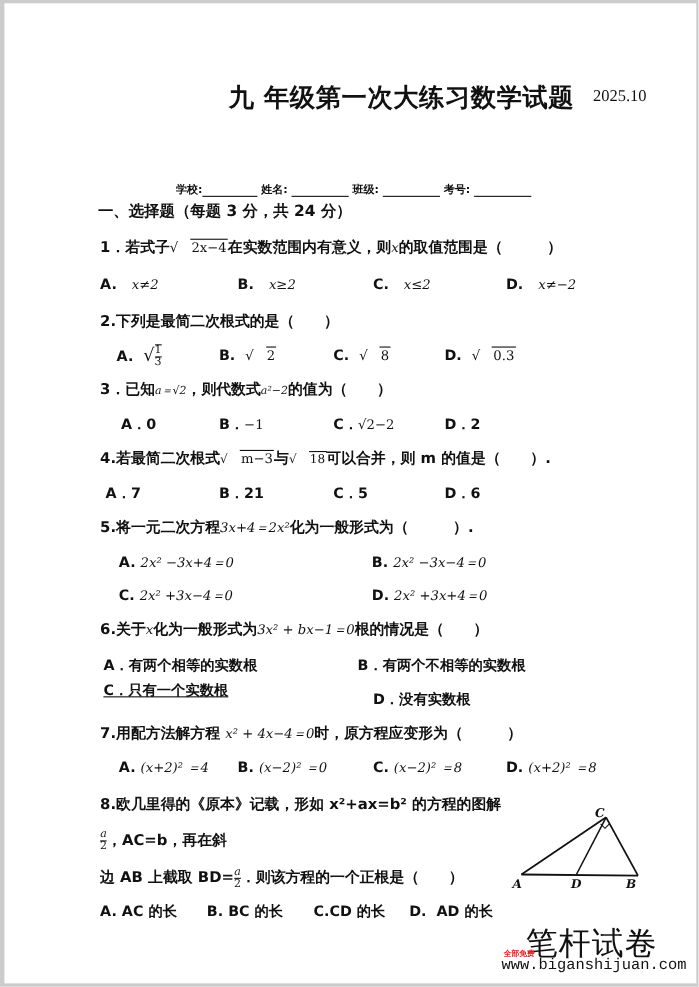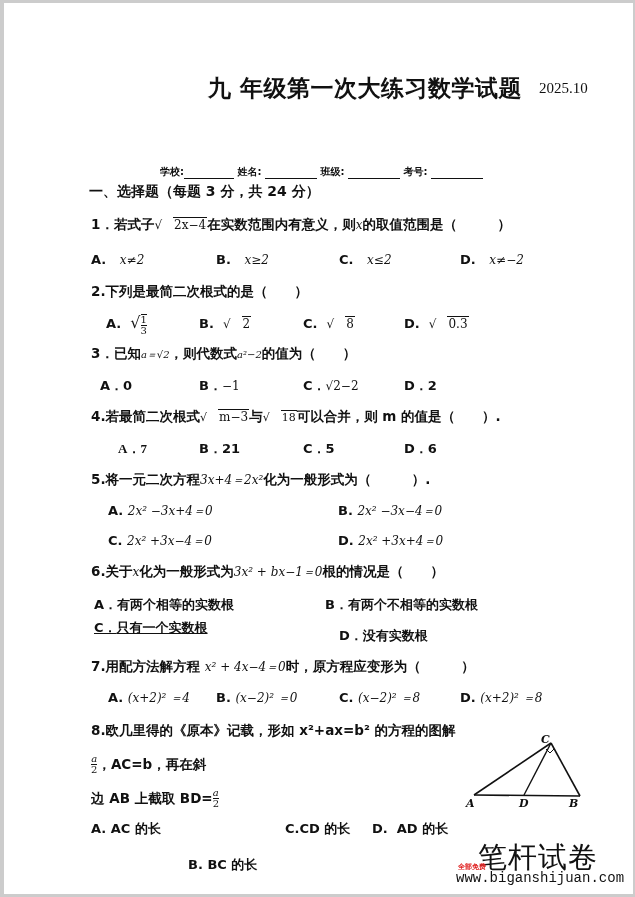--- a/index.html
+++ b/index.html
@@ -50,27 +50,27 @@
 <div class="abs opt" style="left:339px;top:252px;"><span>C.</span>&nbsp;&nbsp;&nbsp;<span class="m">x≤2</span></div>
 <div class="abs opt" style="left:460px;top:252px;"><span>D.</span>&nbsp;&nbsp;&nbsp;<span class="m">x≠−2</span></div>
 
 <div class="abs q" style="left:91px;top:283px;"><span>2.</span><span>下列是最简二次根式的是（　　）</span></div>
 <div class="abs opt" style="left:106px;top:313px;"><span>A.</span>&nbsp;&nbsp;<span class="mn" style="font-size:16px;">√</span><span class="frac mn" style="border-top:1px solid #111;"><span class="num">1</span><span>3</span></span></div>
 <div class="abs opt" style="left:199px;top:316px;text-align:center;"><span>B.</span>&nbsp;&nbsp;<span class="sqrt mn">√<span class="rad">2</span></span></div>
 <div class="abs opt" style="left:303px;top:316px;"><span>C.</span>&nbsp;&nbsp;<span class="sqrt mn">√<span class="rad">8</span></span></div>
 <div class="abs opt" style="left:404px;top:316px;"><span>D.</span>&nbsp;&nbsp;<span class="sqrt mn">√<span class="rad">0.3</span></span></div>
 
 <div class="abs q" style="left:91px;top:345px;"><span>3．</span><span>已知</span><span class="m" style="font-size:10px">a＝√2</span><span>，则代数式</span><span class="m" style="font-size:10px">a²−2</span><span>的值为（　　）</span></div>
-<div class="abs opt" style="left:100px;top:377px;"><span>A．</span><span>0</span></div>
+<div class="abs opt" style="left:110px;top:377px;"><span>A．</span><span>0</span></div>
 <div class="abs opt" style="left:199px;top:377px;"><span>B．</span><span class="mn">−1</span></div>
 <div class="abs opt" style="left:303px;top:377px;"><span>C．</span><span class="mn">√2−2</span></div>
 <div class="abs opt" style="left:404px;top:377px;"><span>D．</span><span>2</span></div>
 
 <div class="abs q" style="left:91px;top:408px;"><span>4.</span><span>若最简二次根式</span><span class="sqrt mn" style="font-size:11px">√<span class="rad m">m−3</span></span><span>与</span><span class="sqrt mn" style="font-size:11px">√<span class="rad">18</span></span><span>可以合并，则 m 的值是（　　）.</span></div>
-<div class="abs opt" style="left:118px;top:440px;font-family:Liberation Serif, serif;"><span>A．</span><span>7</span></div>
+<div class="abs opt" style="left:96px;top:440px;"><span>A．</span><span>7</span></div>
 <div class="abs opt" style="left:199px;top:440px;"><span>B．</span><span>21</span></div>
 <div class="abs opt" style="left:303px;top:440px;"><span>C．</span><span>5</span></div>
 <div class="abs opt" style="left:404px;top:440px;"><span>D．</span><span>6</span></div>
 
 <div class="abs q" style="left:91px;top:471px;"><span>5.</span><span>将一元二次方程</span><span class="m">3x+4＝2x²</span><span>化为一般形式为（　　　）.</span></div>
 <div class="abs opt" style="left:108px;top:503px;"><span>A.</span> <span class="m">2x² −3x+4＝0</span></div>
 <div class="abs opt" style="left:338px;top:503px;"><span>B.</span> <span class="m">2x² −3x−4＝0</span></div>
 <div class="abs opt" style="left:108px;top:533px;"><span>C.</span> <span class="m">2x² +3x−4＝0</span></div>
 <div class="abs opt" style="left:338px;top:533px;"><span>D.</span> <span class="m">2x² +3x+4＝0</span></div>
 
@@ -81,23 +81,23 @@
 <div class="abs opt" style="left:339px;top:627px;"><span>D．</span><span>没有实数根</span></div>
 
 <div class="abs q" style="left:91px;top:658px;"><span>7.</span><span>用配方法解方程</span> <span class="m">x² + 4x−4＝0</span><span>时，原方程应变形为（　　　）</span></div>
 <div class="abs opt" style="left:108px;top:690px;"><span>A.</span> <span class="m">(x+2)² ＝4</span></div>
 <div class="abs opt" style="left:216px;top:690px;"><span>B.</span> <span class="m">(x−2)² ＝0</span></div>
 <div class="abs opt" style="left:339px;top:690px;"><span>C.</span> <span class="m">(x−2)² ＝8</span></div>
 <div class="abs opt" style="left:460px;top:690px;"><span>D.</span> <span class="m">(x+2)² ＝8</span></div>
 
 <div class="abs q" style="left:91px;top:722px;"><span>8.</span><span>欧几里得的《原本》记载，形如 x²+ax=b² 的方程的图解</span></div>
 <div class="abs q" style="left:91px;top:754px;"><span class="frac m"><span class="num">a</span><span style="font-style:normal">2</span></span><span>，AC=b，再在斜</span></div>
-<div class="abs q" style="left:91px;top:788px;"><span>边 AB 上截取 BD=</span><span class="frac m"><span class="num">a</span><span style="font-style:normal">2</span></span></div>
+<div class="abs q" style="left:91px;top:788px;"><span>边 AB 上截取 BD=</span><span class="frac m"><span class="num">a</span><span style="font-style:normal">2</span></span><span>．则该方程的一个正根是（　　）</span></div>
 <div class="abs opt" style="left:91px;top:820px;"><span>A.</span>&nbsp;<span>AC 的长</span></div>
-<div class="abs opt" style="left:188px;top:820px;margin-top:36px;"><span>B.</span>&nbsp;<span>BC 的长</span></div>
+<div class="abs opt" style="left:188px;top:820px;"><span>B.</span>&nbsp;<span>BC 的长</span></div>
 <div class="abs opt" style="left:285px;top:820px;"><span>C.</span><span>CD 的长</span></div>
 <div class="abs opt" style="left:372px;top:820px;"><span>D.</span>&nbsp;&nbsp;<span>AD 的长</span></div>
 
 <svg class="abs" style="left:460px;top:730px;" width="130" height="80" viewBox="0 0 130 80">
   <line x1="14" y1="65" x2="91" y2="13" stroke="#111" stroke-width="1.6"></line>
   <line x1="91" y1="13" x2="120" y2="66" stroke="#111" stroke-width="1.6"></line>
   <line x1="14" y1="65" x2="120" y2="66" stroke="#111" stroke-width="1.6"></line>
   <line x1="91" y1="13" x2="64" y2="65" stroke="#111" stroke-width="1.4"></line>
   <path d="M86,19 L90,23 L94,19" fill="none" stroke="#111" stroke-width="1"></path>
 </svg>

